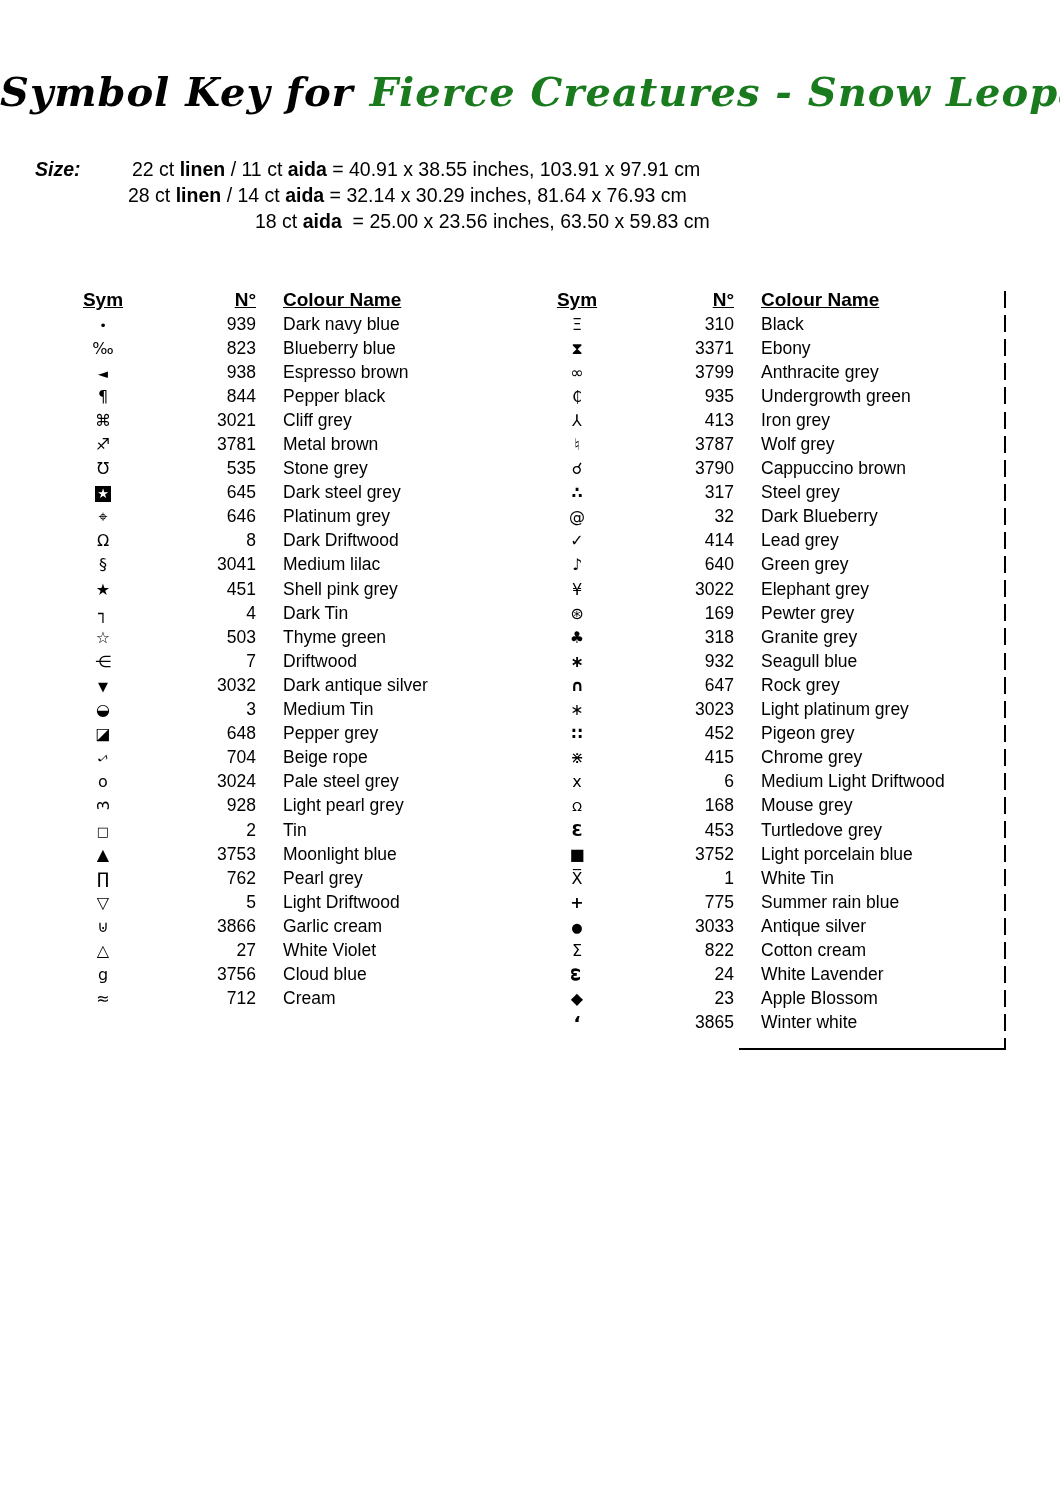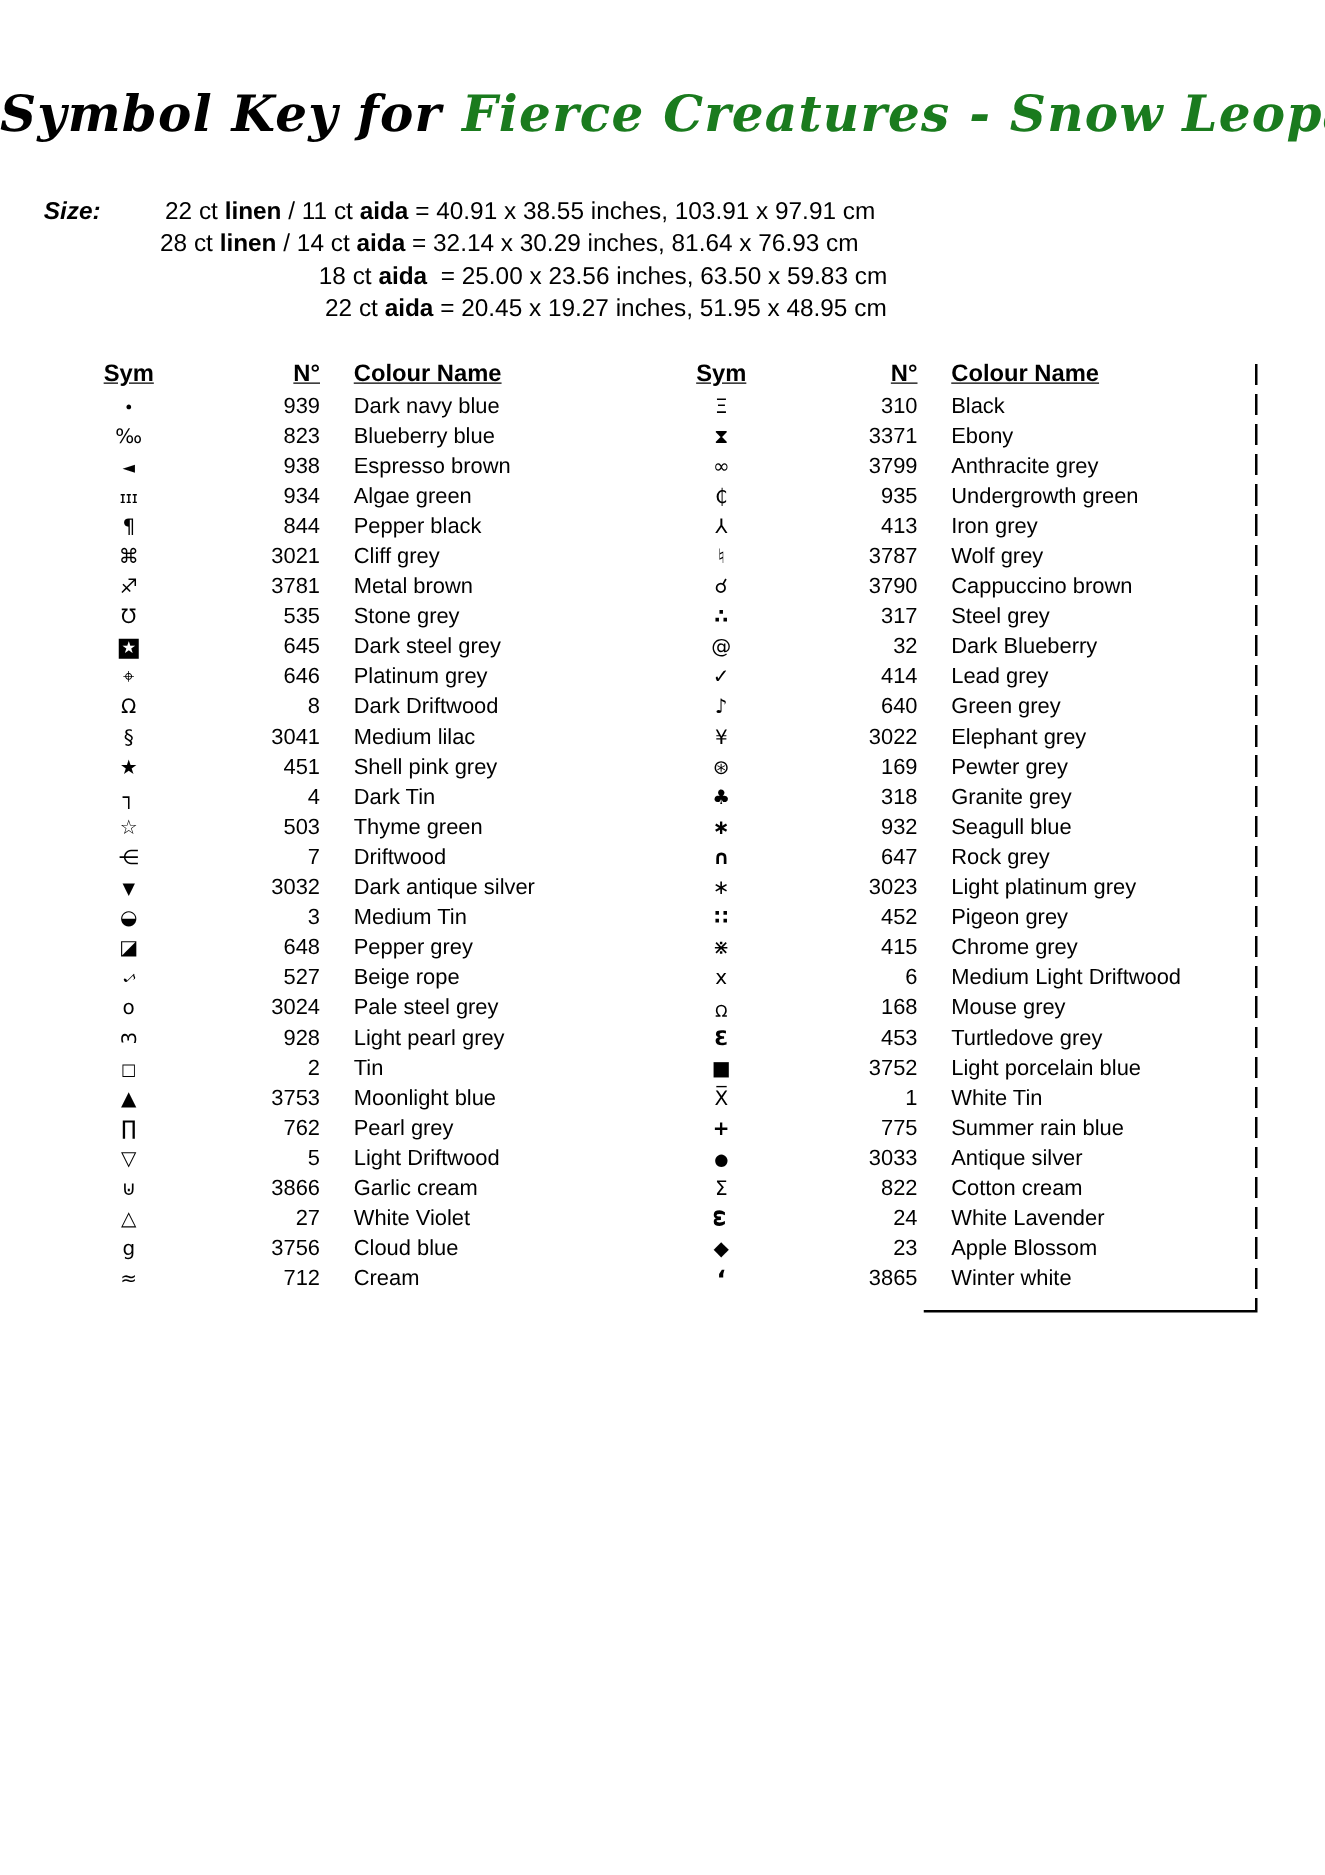--- a/index.html
+++ b/index.html
@@ -60,21 +60,20 @@
 
   <div class="title">
     <span>Symbol Key for</span><span class="title-main" style="color: rgb(26, 123, 30);">Fierce Creatures - Snow Leopard</span>
   </div>
 
 
   <div class="info" id="size-label">Size:</div>
   <div class="info" id="sline0"><span>22 ct </span><span style="font-weight: bold;">linen</span><span> / 11 ct </span><span style="font-weight: bold;">aida</span><span> = 40.91 x 38.55 inches, 103.91 x 97.91 cm</span></div>
   <div class="info" id="sline1"><span>28 ct </span><span style="font-weight: bold;">linen</span><span> / 14 ct </span><span style="font-weight: bold;">aida</span><span> = 32.14 x 30.29 inches, 81.64 x 76.93 cm</span></div>
   <div class="info" id="sline2"><span>18 ct </span><span style="font-weight: bold;">aida</span><span>  = 25.00 x 23.56 inches, 63.50 x 59.83 cm</span></div>
-  <div class="info" id="sline3"><span>22 ct </span><span style="font-weight: bold;">aida</span><span> = 20.45 x 19.27 inches, 51.95 x 48.95 cm</span></div>
 
   <div class="ktable" id="ltable">
     <div class="khead">
       <span class="h-sym">Sym</span>
       <span class="h-num">N°</span>
       <span class="h-name">Colour Name</span>
     </div>
     <div class="rows">
         <div class="krow">
           <span class="c-sym"><span class="glyph sm">•</span></span>
@@ -85,25 +84,20 @@
           <span class="c-sym"><span class="glyph">‰</span></span>
           <span class="c-num">823</span>
           <span class="c-name">Blueberry blue</span>
         </div>
         <div class="krow">
           <span class="c-sym"><span class="glyph sm">◄</span></span>
           <span class="c-num">938</span>
           <span class="c-name">Espresso brown</span>
         </div>
         <div class="krow">
-          <span class="c-sym"><span class="glyph sm">ɪɪɪ</span></span>
-          <span class="c-num">934</span>
-          <span class="c-name">Algae green</span>
-        </div>
-        <div class="krow">
           <span class="c-sym"><span class="glyph">¶</span></span>
           <span class="c-num">844</span>
           <span class="c-name">Pepper black</span>
         </div>
         <div class="krow">
           <span class="c-sym"><span class="glyph">⌘</span></span>
           <span class="c-num">3021</span>
           <span class="c-name">Cliff grey</span>
         </div>
         <div class="krow">
@@ -166,21 +160,21 @@
           <span class="c-num">3</span>
           <span class="c-name">Medium Tin</span>
         </div>
         <div class="krow">
           <span class="c-sym"><span class="glyph">◪</span></span>
           <span class="c-num">648</span>
           <span class="c-name">Pepper grey</span>
         </div>
         <div class="krow">
           <span class="c-sym"><span class="glyph rot45 sm">♪</span></span>
-          <span class="c-num">527</span>
+          <span class="c-num">704</span>
           <span class="c-name">Beige rope</span>
         </div>
         <div class="krow">
           <span class="c-sym"><span class="glyph">o</span></span>
           <span class="c-num">3024</span>
           <span class="c-name">Pale steel grey</span>
         </div>
         <div class="krow">
           <span class="c-sym"><span class="glyph rot90">3</span></span>
           <span class="c-num">928</span>

